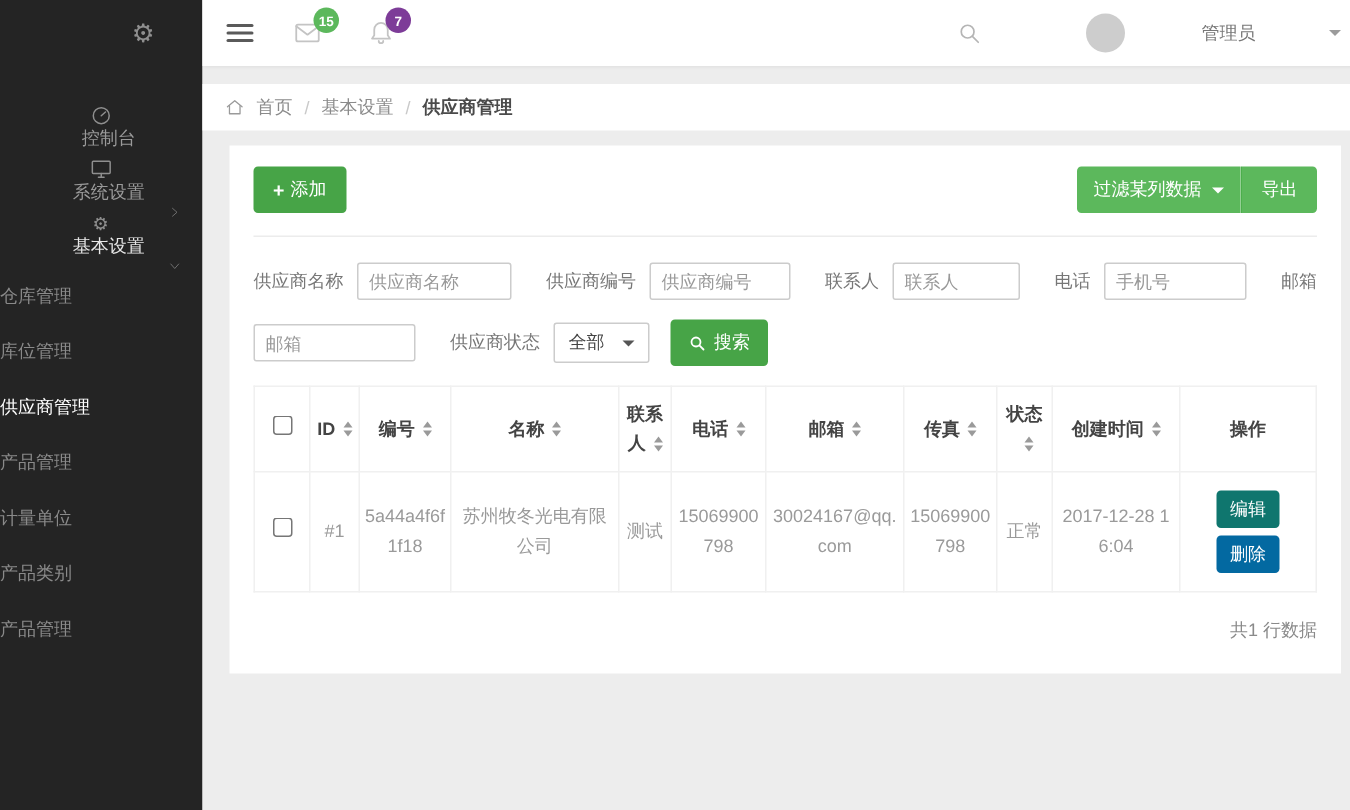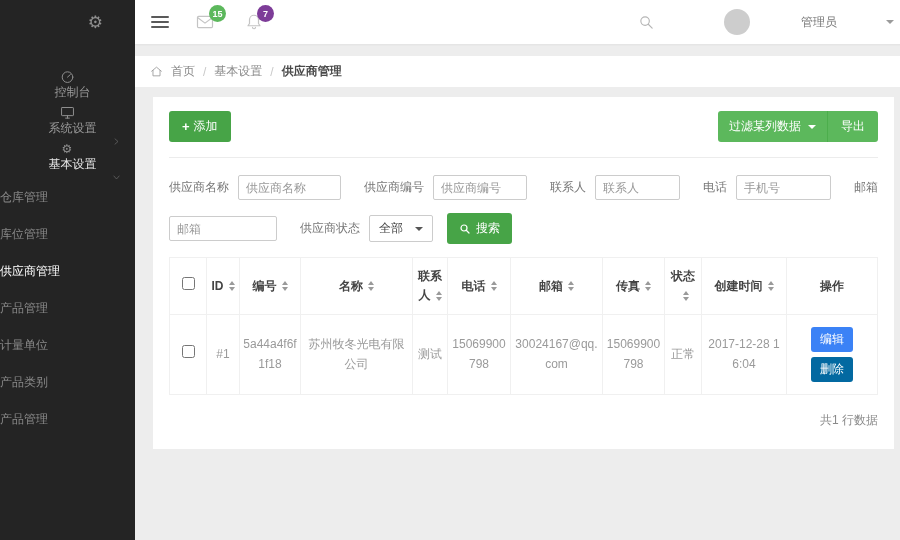--- a/index.html
+++ b/index.html
@@ -66,21 +66,21 @@
 
   .data-table { width:100%; border-collapse:collapse; table-layout:fixed; font-size:12px; margin-top:6px; }
   .data-table th, .data-table td { border:1px solid #f0f0f0; text-align:center; vertical-align:middle; }
   .data-table th { color:#444; font-weight:bold; padding:9px 3px; line-height:1.6; }
   .data-table td { color:#9a9a9a; padding:12px 3px; line-height:1.65; word-break:break-all; }
   .sort { display:inline-flex; flex-direction:column; margin-left:5px; vertical-align:middle; cursor:pointer; }
   .sort i { width:0; height:0; border-left:3px solid transparent; border-right:3px solid transparent; display:block; }
   .sort .u { border-bottom:4px solid #9a9a9a; margin-bottom:2px; }
   .sort .d { border-top:4px solid #9a9a9a; }
   .cell-actions .btn { display:block; margin:0 auto; padding:4px 9px; }
-  .btn-edit { background:#3b82f6; margin-bottom:5px !important; }
+  .btn-edit { background:#0f766e; margin-bottom:5px !important; }
   .btn-del { background:#0369a1; }
   .table-footer { font-size:12px; color:#8a8a8a; margin-top:17px;text-align:right; }
   input[type=checkbox]{ width:13px; height:13px; cursor:pointer; }
 </style>
 </head>
 <body>
 
 <div class="app">
 
   <aside class="sidebar">

